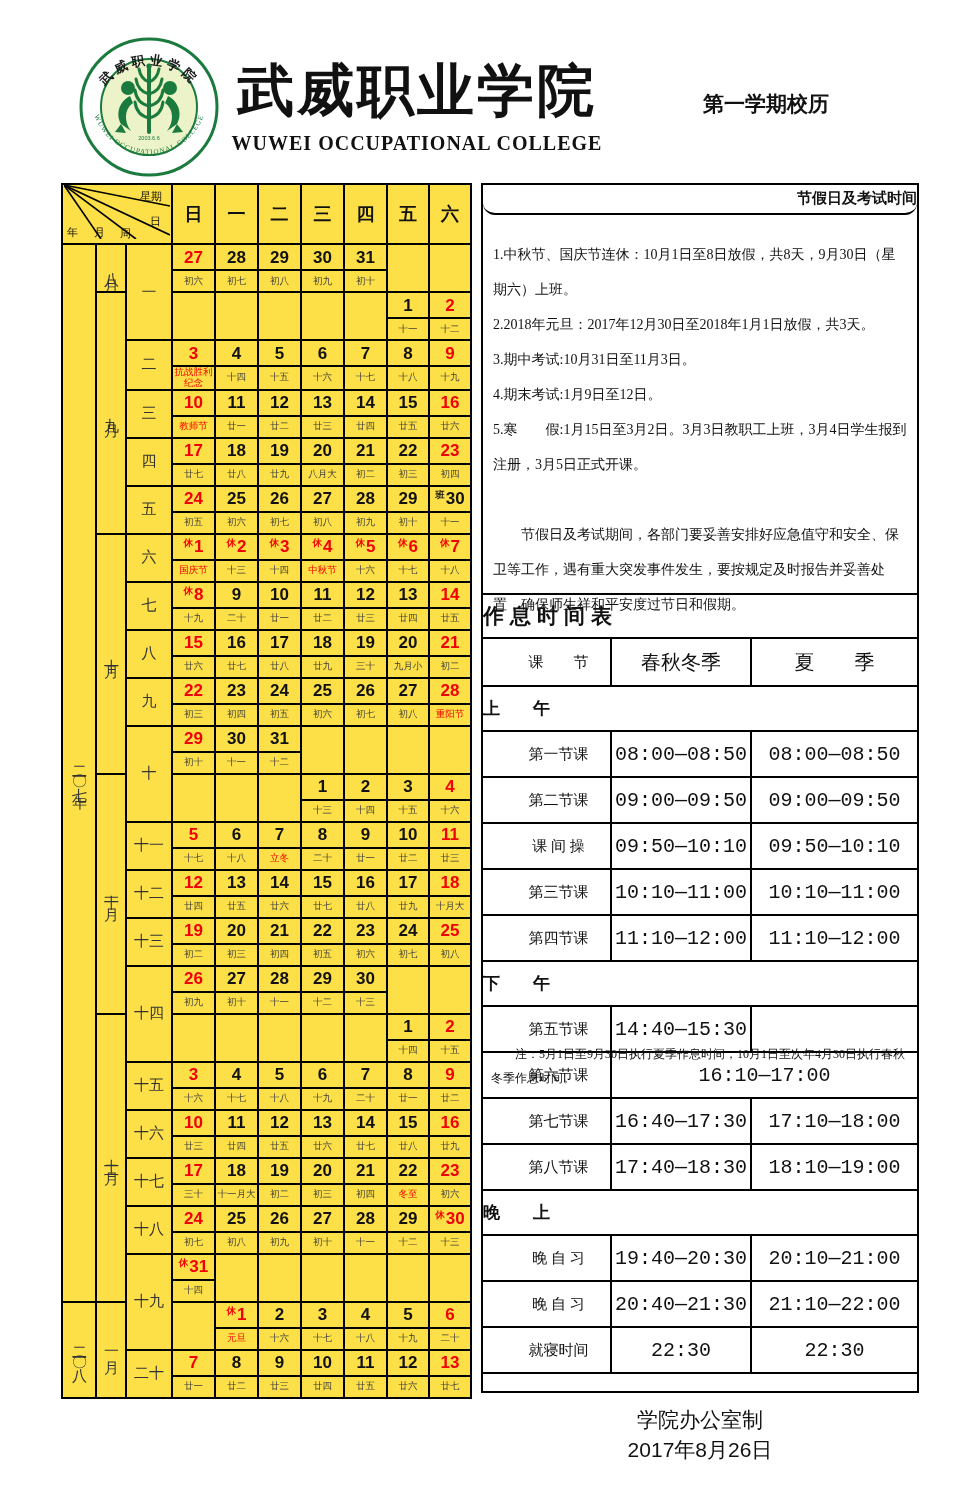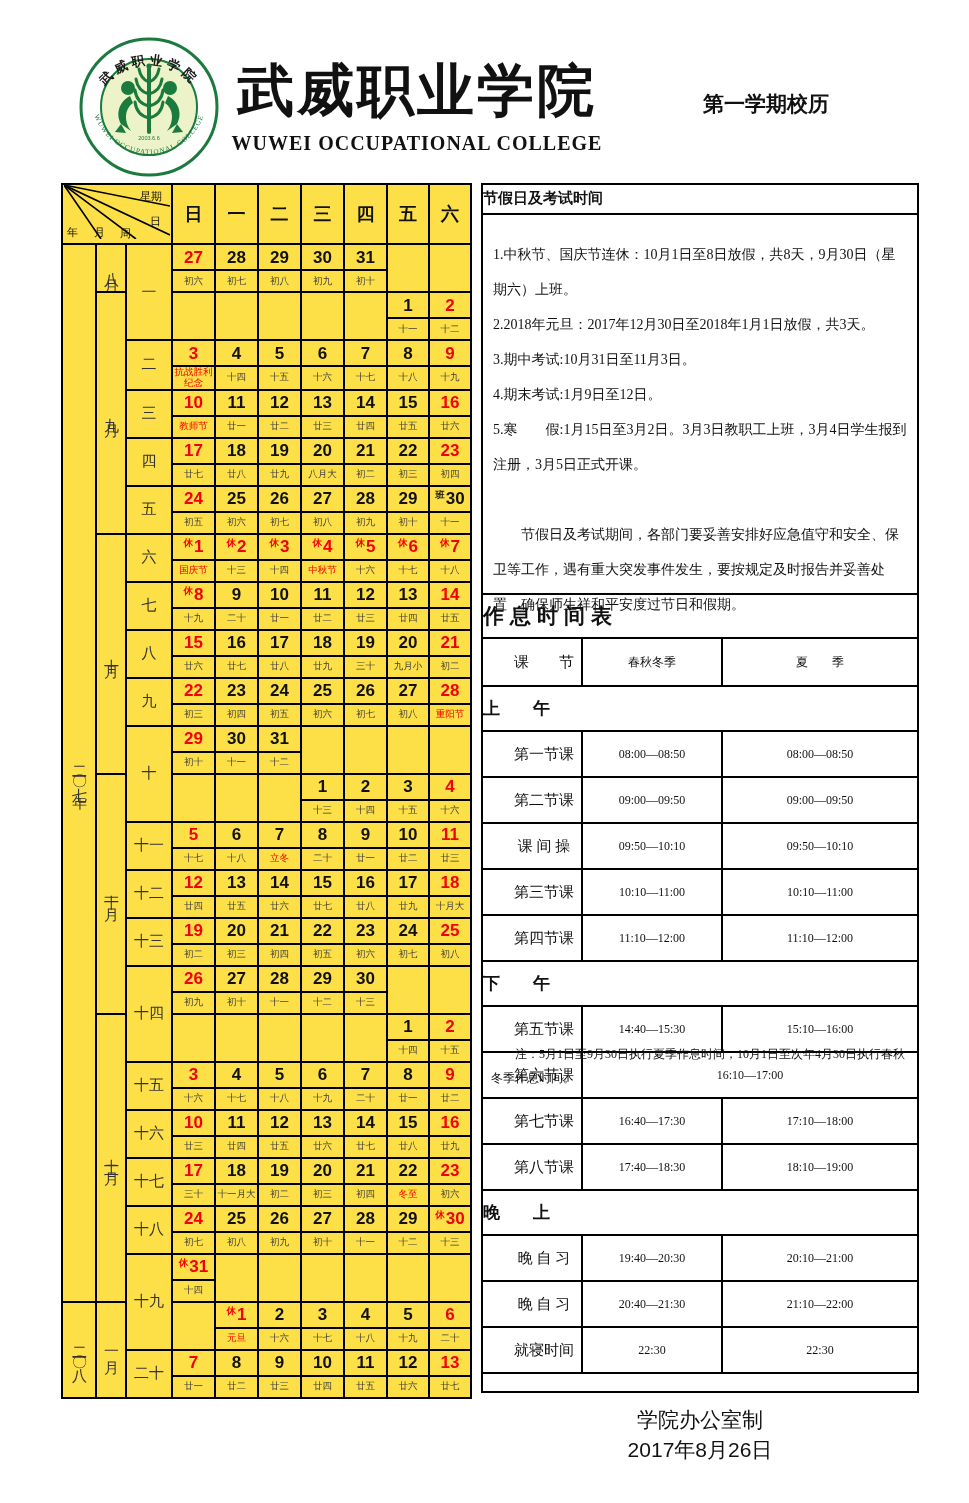--- a/index.html
+++ b/index.html
@@ -35,35 +35,35 @@
   .sup.supb{color:#111;}
   td.year-cell,td.month-cell{writing-mode:vertical-rl;font-size:15px;letter-spacing:7px;
        font-family:"Liberation Serif",serif;color:#333;}
   td.week-cell{font-size:15px;font-family:"Liberation Serif",serif;color:#333;}
 
   
   .rpanel{position:absolute;left:481px;top:183px;width:438px;height:1210px;
           border:2px solid #000;box-sizing:border-box;display:flex;flex-direction:column;
           background:#fff;font-family:"Liberation Serif",serif;}
   .rp-title{flex:none;height:28px;line-height:26px;border-bottom:2px solid #000;
-            font-weight:bold;font-size:15px;text-align:left;font-family:"Liberation Sans",sans-serif;}
+            font-weight:bold;font-size:15px;text-align:right;font-family:"Liberation Sans",sans-serif;border-radius:12px;}
   .rp-notices{flex:none;height:378px;padding:22px 10px 0 10px;box-sizing:border-box;
               font-size:14px;line-height:35px;}
   .rp-notices p{margin:0;}
   .rp-par{margin-top:35px !important;text-indent:2em;}
   .rp-sched-title{flex:none;height:42px;line-height:42px;border-top:2px solid #000;border-bottom:2px solid #000;
                   text-align:left;font-weight:bold;font-size:21px;letter-spacing:6px;
                   font-family:"Liberation Sans",sans-serif;}
   .rp-row{flex:none;display:flex;height:44px;border-bottom:2px solid #000;align-items:stretch;}
   .rp-cols{height:46px;font-size:15px;}
   .rp-cell{display:flex;align-items:center;justify-content:center;box-sizing:border-box;}
-  .c0{width:100px;border-right:2px solid #000;font-size:15px;padding-left:24px;}
+  .c0{width:129px;border-right:2px solid #000;font-size:15px;padding-left:24px;}
   .c1{width:140px;border-right:2px solid #000;}
   .c2{flex:1;}
-  .c1,.c2{font-family:Liberation Serif, serif;font-size:12px;}
+  .c1,.c2{font-family:Liberation Mono, monospace;font-size:20px;}
   .rp-sec{flex:none;height:43px;line-height:43px;border-bottom:2px solid #000;
           font-weight:bold;font-size:17px;letter-spacing:8px;font-family:"Liberation Sans",sans-serif;}
   .rp-note{flex:1;padding:5px 8px 0 8px;font-size:12px;line-height:24px;text-indent:2em;}
 
   
   .footer{position:absolute;left:481px;top:1405px;width:438px;text-align:center;
           font-size:21px;line-height:30px;}
 </style>
 </head>
 <body>
@@ -629,21 +629,20 @@
         </div>
         <div class="rp-row">
           <div class="rp-cell c0">第四节课</div>
           <div class="rp-cell c1">11:10—12:00</div>
           <div class="rp-cell c2">11:10—12:00</div>
         </div>
         <div class="rp-sec">下　午</div>
         <div class="rp-row">
           <div class="rp-cell c0">第五节课</div>
           <div class="rp-cell c1">14:40—15:30</div>
-          <div class="rp-cell c2">15:10—16:00</div>
         </div>
         <div class="rp-row">
           <div class="rp-cell c0">第六节课</div>
           <div class="rp-cell c2">16:10—17:00</div>
         </div>
         <div class="rp-row">
           <div class="rp-cell c0">第七节课</div>
           <div class="rp-cell c1">16:40—17:30</div>
           <div class="rp-cell c2">17:10—18:00</div>
         </div>

